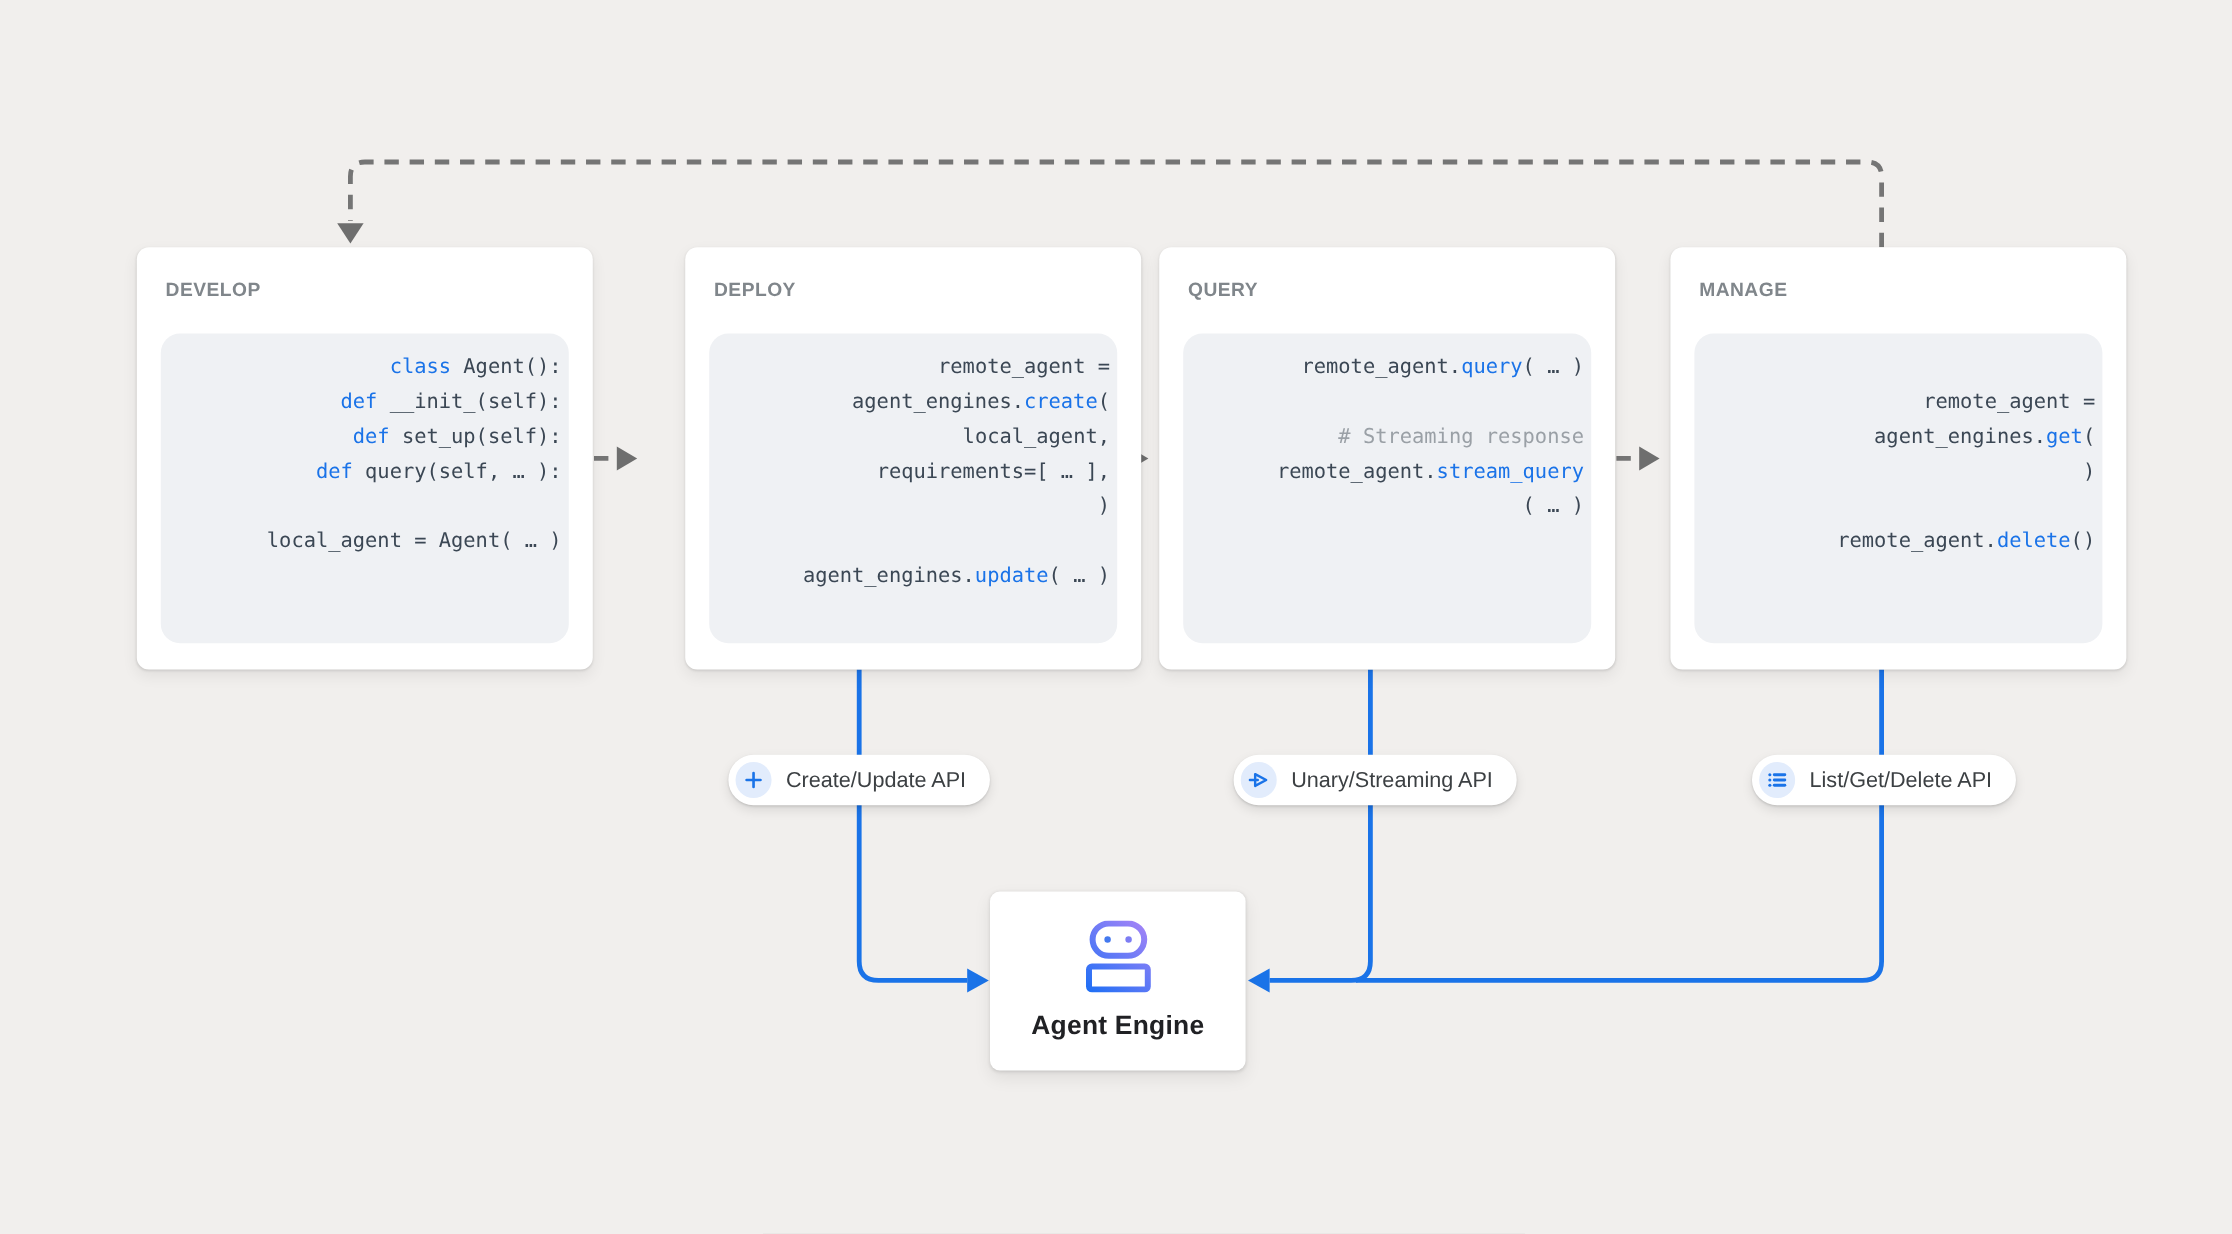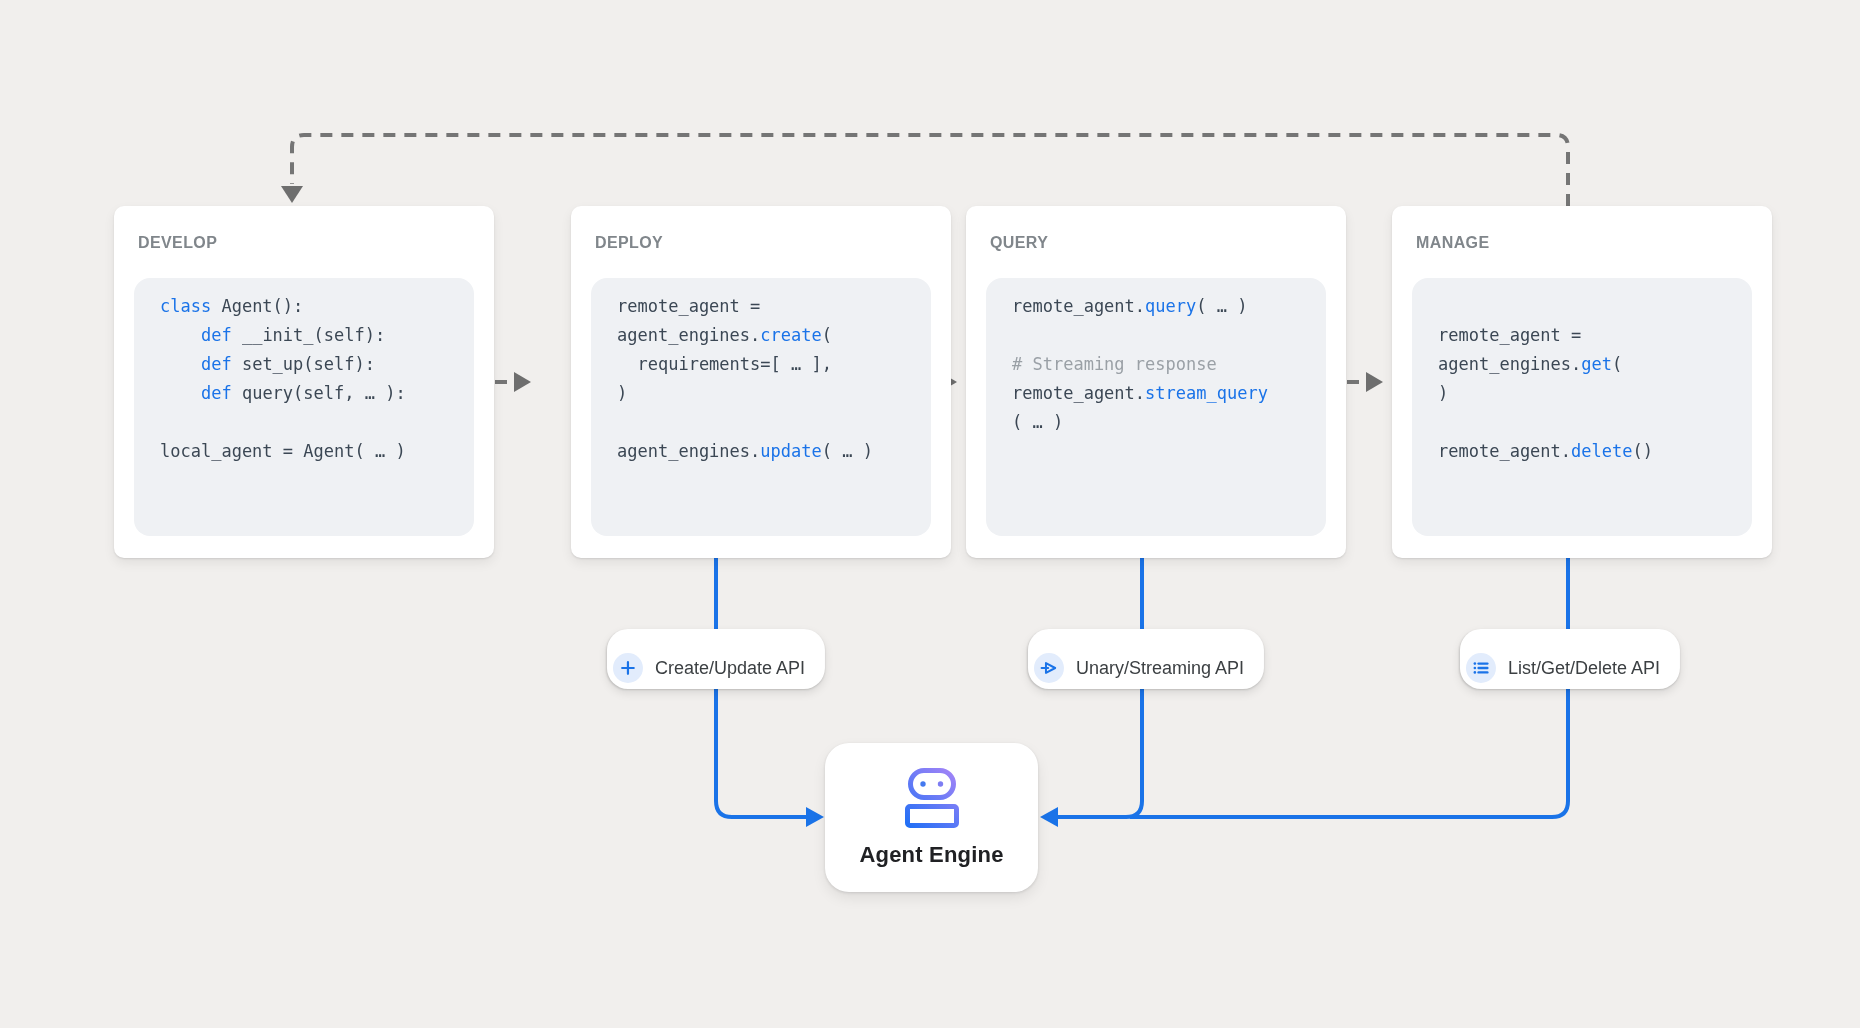--- a/index.html
+++ b/index.html
@@ -8,37 +8,37 @@
   .connectors{position:absolute;left:0;top:0;z-index:1;}
 
   
   .card{position:absolute;top:206px;width:380px;height:352px;background:#ffffff;border-radius:10px;
         box-shadow:0 1px 2px rgba(0,0,0,.10),0 5px 12px rgba(0,0,0,.07);z-index:2;}
   .card-title{margin:26px 0 0 24px;font-size:16px;font-weight:700;letter-spacing:.4px;color:#80868b;
               line-height:22px;}
   .code-block{margin:24px 20px 0;height:258px;background:#eff1f4;border-radius:16px;
               padding:14px 6px 0 26px;box-sizing:border-box;
               font-family:"DejaVu Sans Mono","Liberation Mono",monospace;
-              font-size:17px;line-height:29px;color:#3b4754;}
+              font-size:17px;line-height:29px;color:#3b4754;text-align:right;}
   .code-line{white-space:pre;min-height:29px;}
   .kw,.fn{color:#1a73e8;}
   .cm{color:#9aa0a6;margin-top:13px;}
   .pl{color:#3b4754;}
 
   
   .pill{position:absolute;top:629px;height:42px;transform:translateX(-50%);background:#ffffff;
-        border-radius:21px;display:flex;align-items:center;gap:12px;padding:18px 20px 0 6px;
+        border-radius:21px;display:flex;align-items:center;gap:12px;padding:0 20px 0 6px;
         box-shadow:0 1px 2px rgba(0,0,0,.14),0 4px 10px rgba(0,0,0,.10);z-index:3;}
   .pill-ic{width:30px;height:30px;border-radius:50%;background:#e2ecfc;display:flex;
            align-items:center;justify-content:center;flex:0 0 auto;}
   .pill-label{font-size:18px;font-weight:500;color:#3c4043;white-space:nowrap;}
 
   
   .engine{position:absolute;left:825px;top:743px;width:213px;height:149px;background:#ffffff;
-          border-radius:24px;box-shadow:0 1px 3px rgba(0,0,0,.12),0 6px 14px rgba(0,0,0,.08);
+          border-radius:8px;box-shadow:0 1px 3px rgba(0,0,0,.12),0 6px 14px rgba(0,0,0,.08);
           display:flex;flex-direction:column;align-items:center;justify-content:center;gap:10px;z-index:3;}
   .engine-label{font-size:22px;font-weight:600;color:#202124;letter-spacing:.2px;}
 </style>
 </head>
 <body>
 
 <div class="canvas">
 
   <svg class="connectors" width="1860" height="1028" viewBox="0 0 1860 1028">
 
@@ -69,20 +69,21 @@
       <div class="code-line"></div>
       <div class="code-line"><span class="pl">local_agent = Agent( … )</span></div>
     </div>
   </div>
 
   <div class="card" style="left:571px">
     <div class="card-title">DEPLOY</div>
     <div class="code-block">
       <div class="code-line"><span class="pl">remote_agent =</span></div>
       <div class="code-line"><span class="pl">agent_engines.</span><span class="fn">create</span><span class="pl">(</span></div>
+      <div class="code-line"><span class="pl">  local_agent,</span></div>
       <div class="code-line"><span class="pl">  requirements=[ … ],</span></div>
       <div class="code-line"><span class="pl">)</span></div>
       <div class="code-line"></div>
       <div class="code-line"><span class="pl">agent_engines.</span><span class="fn">update</span><span class="pl">( … )</span></div>
     </div>
   </div>
 
   <div class="card" style="left:966px">
     <div class="card-title">QUERY</div>
     <div class="code-block">

